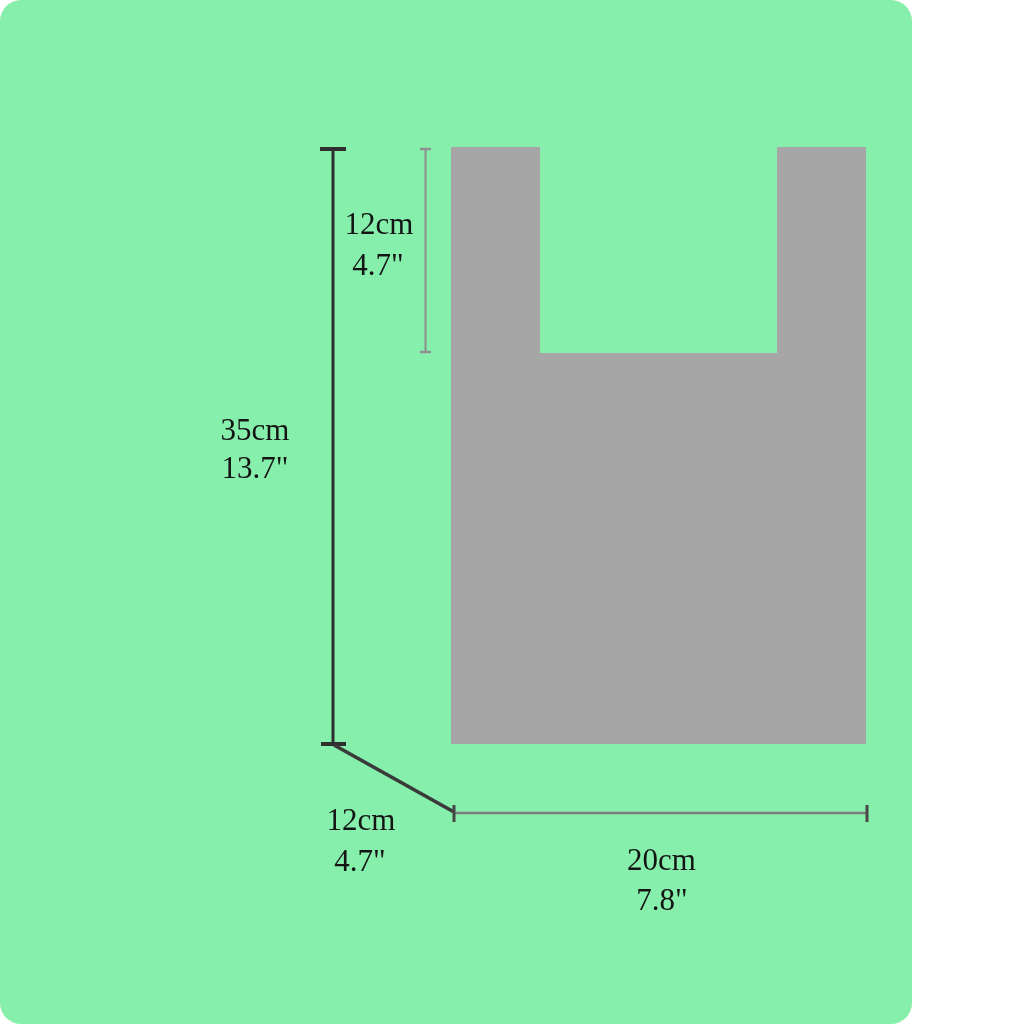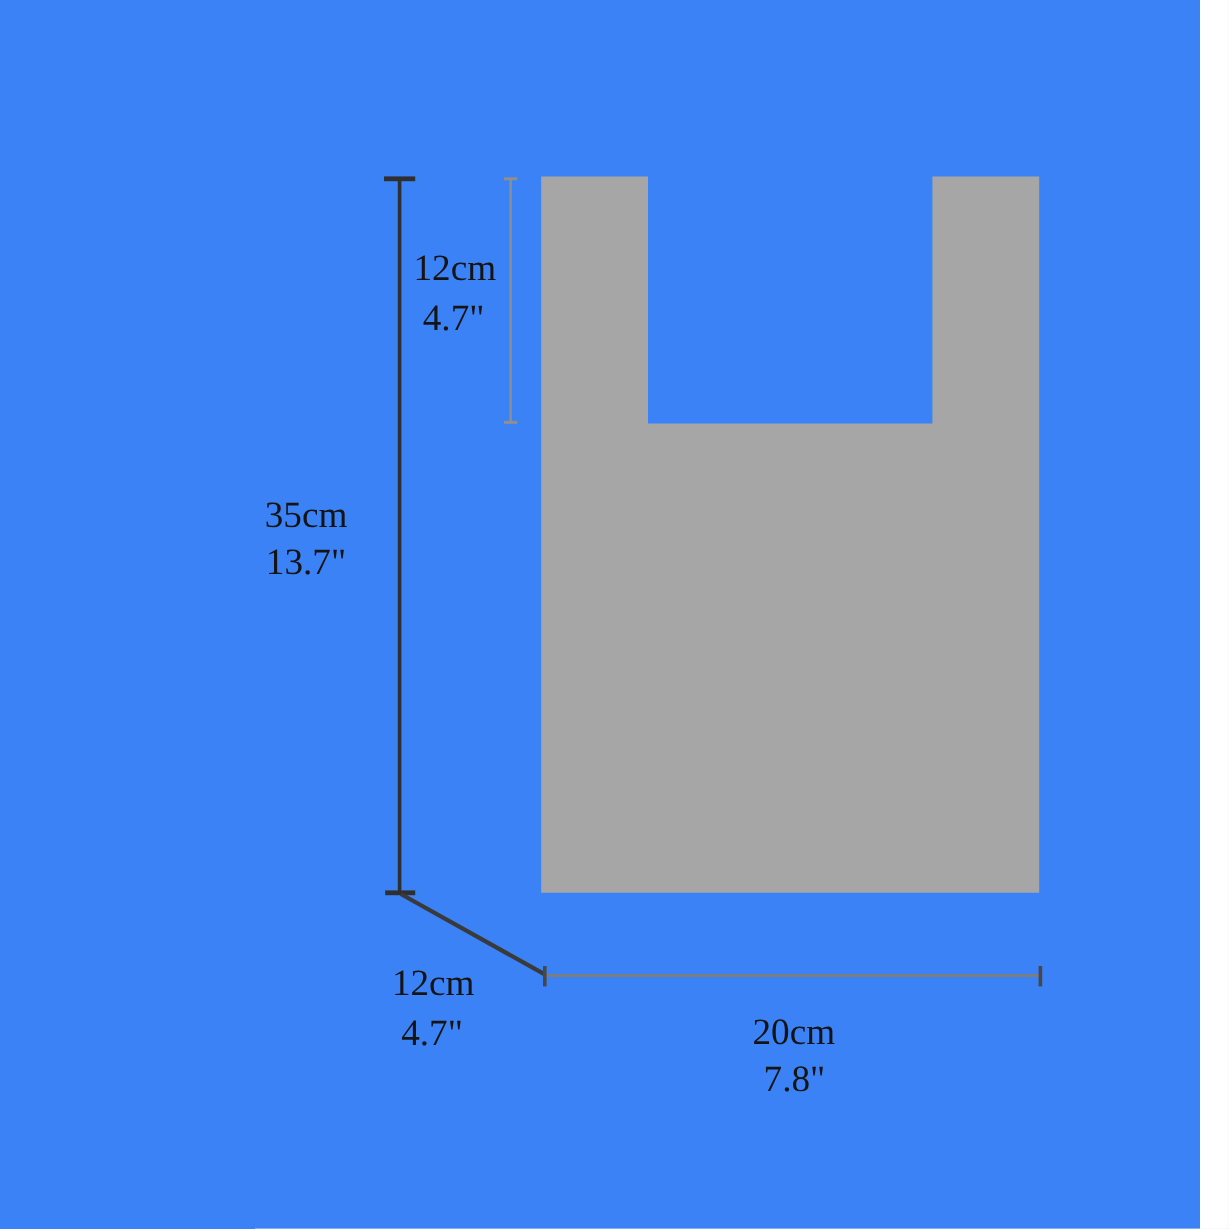--- a/index.html
+++ b/index.html
@@ -1,16 +1,16 @@
 <!DOCTYPE html>
 <html><head>
 <meta charset="utf-8">
 <style>
   html,body{margin:0;padding:0;background:#ffffff;}
-  #stage{position:relative;width:1000px;height:1024px;background:#3b82f6;overflow:hidden;}
+  #stage{position:relative;width:912px;height:1024px;background:#86efac;overflow:hidden;border-radius:21px;}
   svg{display:block;}
   text{font-family:"Liberation Serif", serif;fill:#141414;}
 </style>
 </head>
 <body>
 
 <div id="stage">
 <svg width="1024" height="1024" viewBox="0 0 1024 1024">
 
   <path d="M451,147 L540,147 L540,353 L777,353 L777,147 L866,147 L866,744 L451,744 Z" fill="#a6a6a6"></path>

